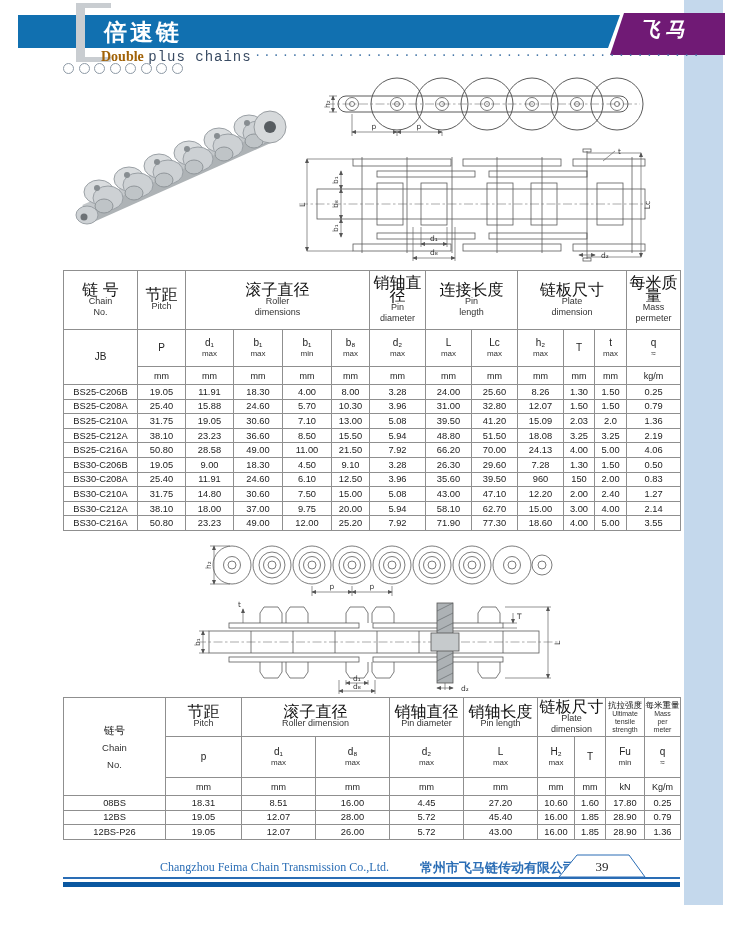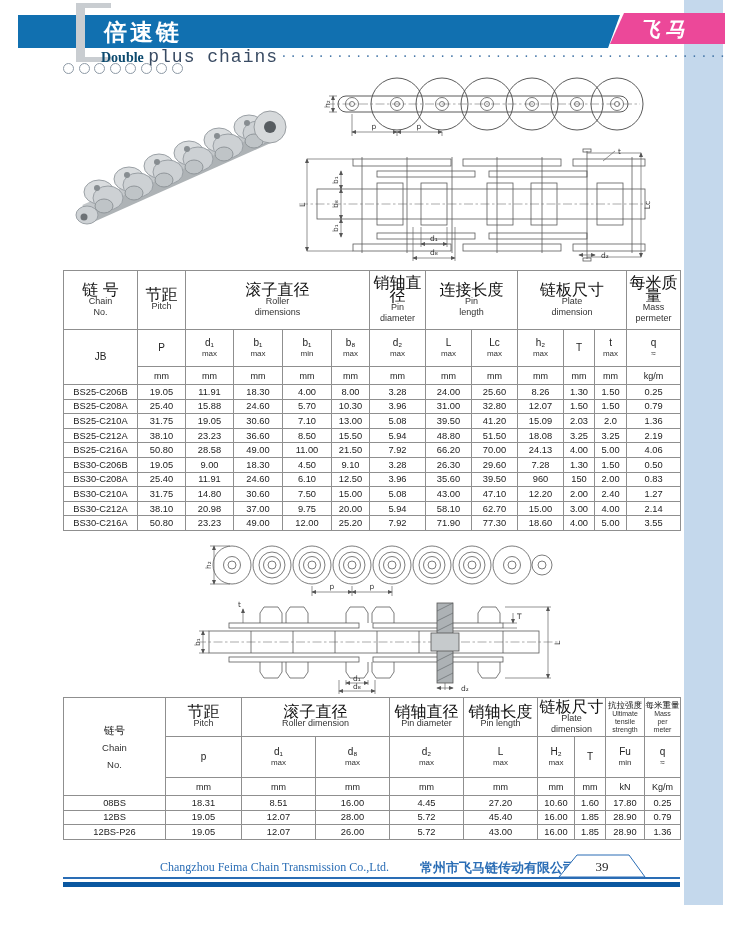--- a/index.html
+++ b/index.html
@@ -8,27 +8,27 @@
 
   
   .right-stripe{position:absolute;left:684px;top:0;width:39px;height:905px;background:#c4d8ec;}
 
   
   .banner{position:absolute;left:18px;top:15px;width:602px;height:33px;background:#1170b0;
           clip-path:polygon(0 0,100% 0,calc(100% - 12px) 100%,0 100%);}
   .bracket{position:absolute;left:76px;top:3px;width:26px;height:49px;
            border-left:9px solid #c9cdd1;border-top:5px solid #c9cdd1;border-bottom:5px solid #c9cdd1;}
   .page-title{position:absolute;left:104px;top:17px;font-size:23px;font-weight:bold;color:#ffffff;letter-spacing:3px;}
-  .logo{position:absolute;left:610px;top:13px;width:115px;height:31px;background:#ec4899;
+  .logo{position:absolute;left:610px;top:13px;width:115px;height:42px;background:#701a75;
         clip-path:polygon(14px 0,100% 0,100% 100%,0 100%);}
   .logo-text{position:absolute;left:30px;top:3px;font-family:"Liberation Serif","DejaVu Serif",serif;
              font-style:italic;font-weight:bold;font-size:20px;color:#ffffff;letter-spacing:5px;}
   .subtitle{position:absolute;left:101px;top:47px;white-space:nowrap;}
-  .subtitle .b{font-family:"Liberation Serif","DejaVu Serif",serif;font-weight:bold;font-size:14px;color:#0c4a6e;}
-  .subtitle .r{font-family:"Liberation Mono","DejaVu Sans Mono",monospace;font-size:18px;color:#394b63;letter-spacing:1px;}
+  .subtitle .b{font-family:"Liberation Serif","DejaVu Serif",serif;font-weight:bold;font-size:14px;color:#a16207;}
+  .subtitle .r{font-family:"Liberation Mono","DejaVu Sans Mono",monospace;font-size:14px;color:#394b63;letter-spacing:1px;}
   .dots{font-size:10px;font-weight:bold;color:#4677a8;letter-spacing:6px;vertical-align:2px;}
   .circles-row{position:absolute;left:63px;top:63px;display:flex;gap:4.5px;}
   .circles-row .c{width:11px;height:11px;border:1.5px solid #8e9aa6;border-radius:50%;background:#fff;box-sizing:border-box;}
 
   
   .ol{fill:none;stroke:#5a5a5a;stroke-width:1;}
   .olt{fill:none;stroke:#5a5a5a;stroke-width:0.8;}
   .cl{stroke:#888;stroke-width:0.7;stroke-dasharray:9 2.5 2.5 2.5;fill:none;}
   .dim{stroke:#666;stroke-width:0.7;fill:none;}
   .dimt{font-family:"DejaVu Sans",sans-serif;font-size:7.5px;fill:#333;}
@@ -486,21 +486,21 @@
           <td>43.00</td>
           <td>47.10</td>
           <td>12.20</td>
           <td>2.00</td>
           <td>2.40</td>
           <td>1.27</td>
         </tr>
         <tr>
           <td>BS30-C212A</td>
           <td>38.10</td>
-          <td>20.98</td>
+          <td>18.00</td>
           <td>37.00</td>
           <td>9.75</td>
           <td>20.00</td>
           <td>5.94</td>
           <td>58.10</td>
           <td>62.70</td>
           <td>15.00</td>
           <td>3.00</td>
           <td>4.00</td>
           <td>2.14</td>

